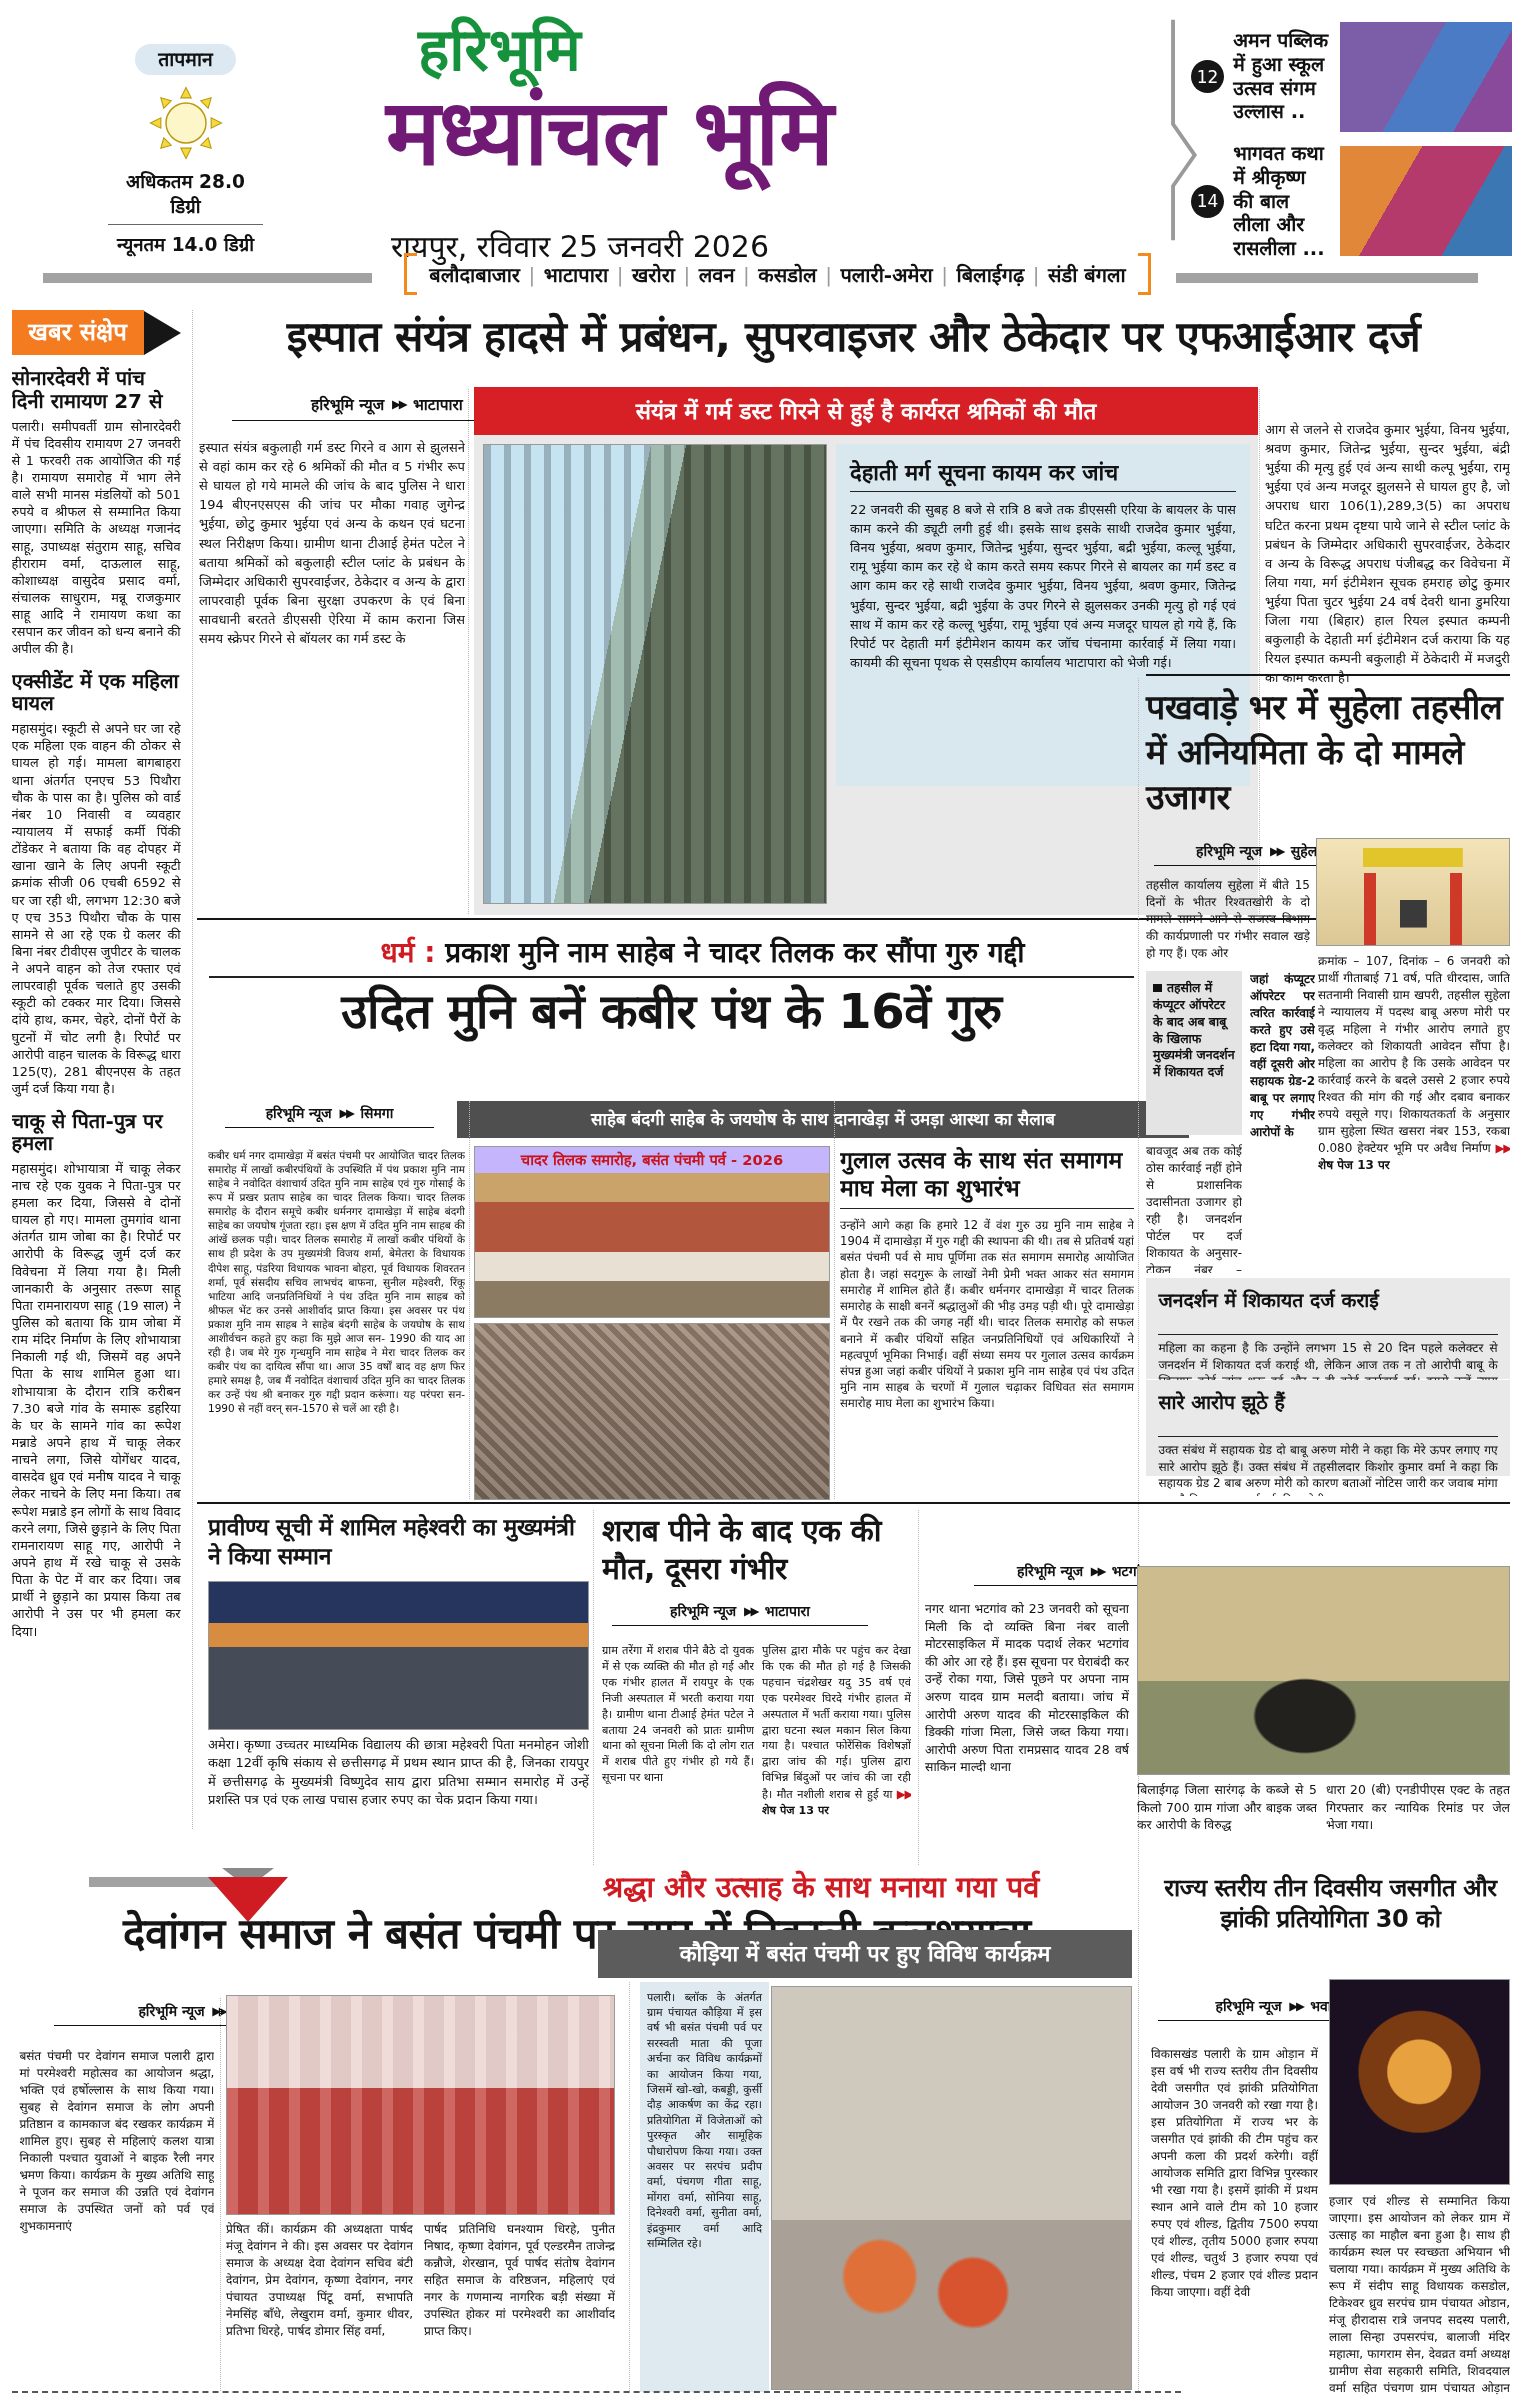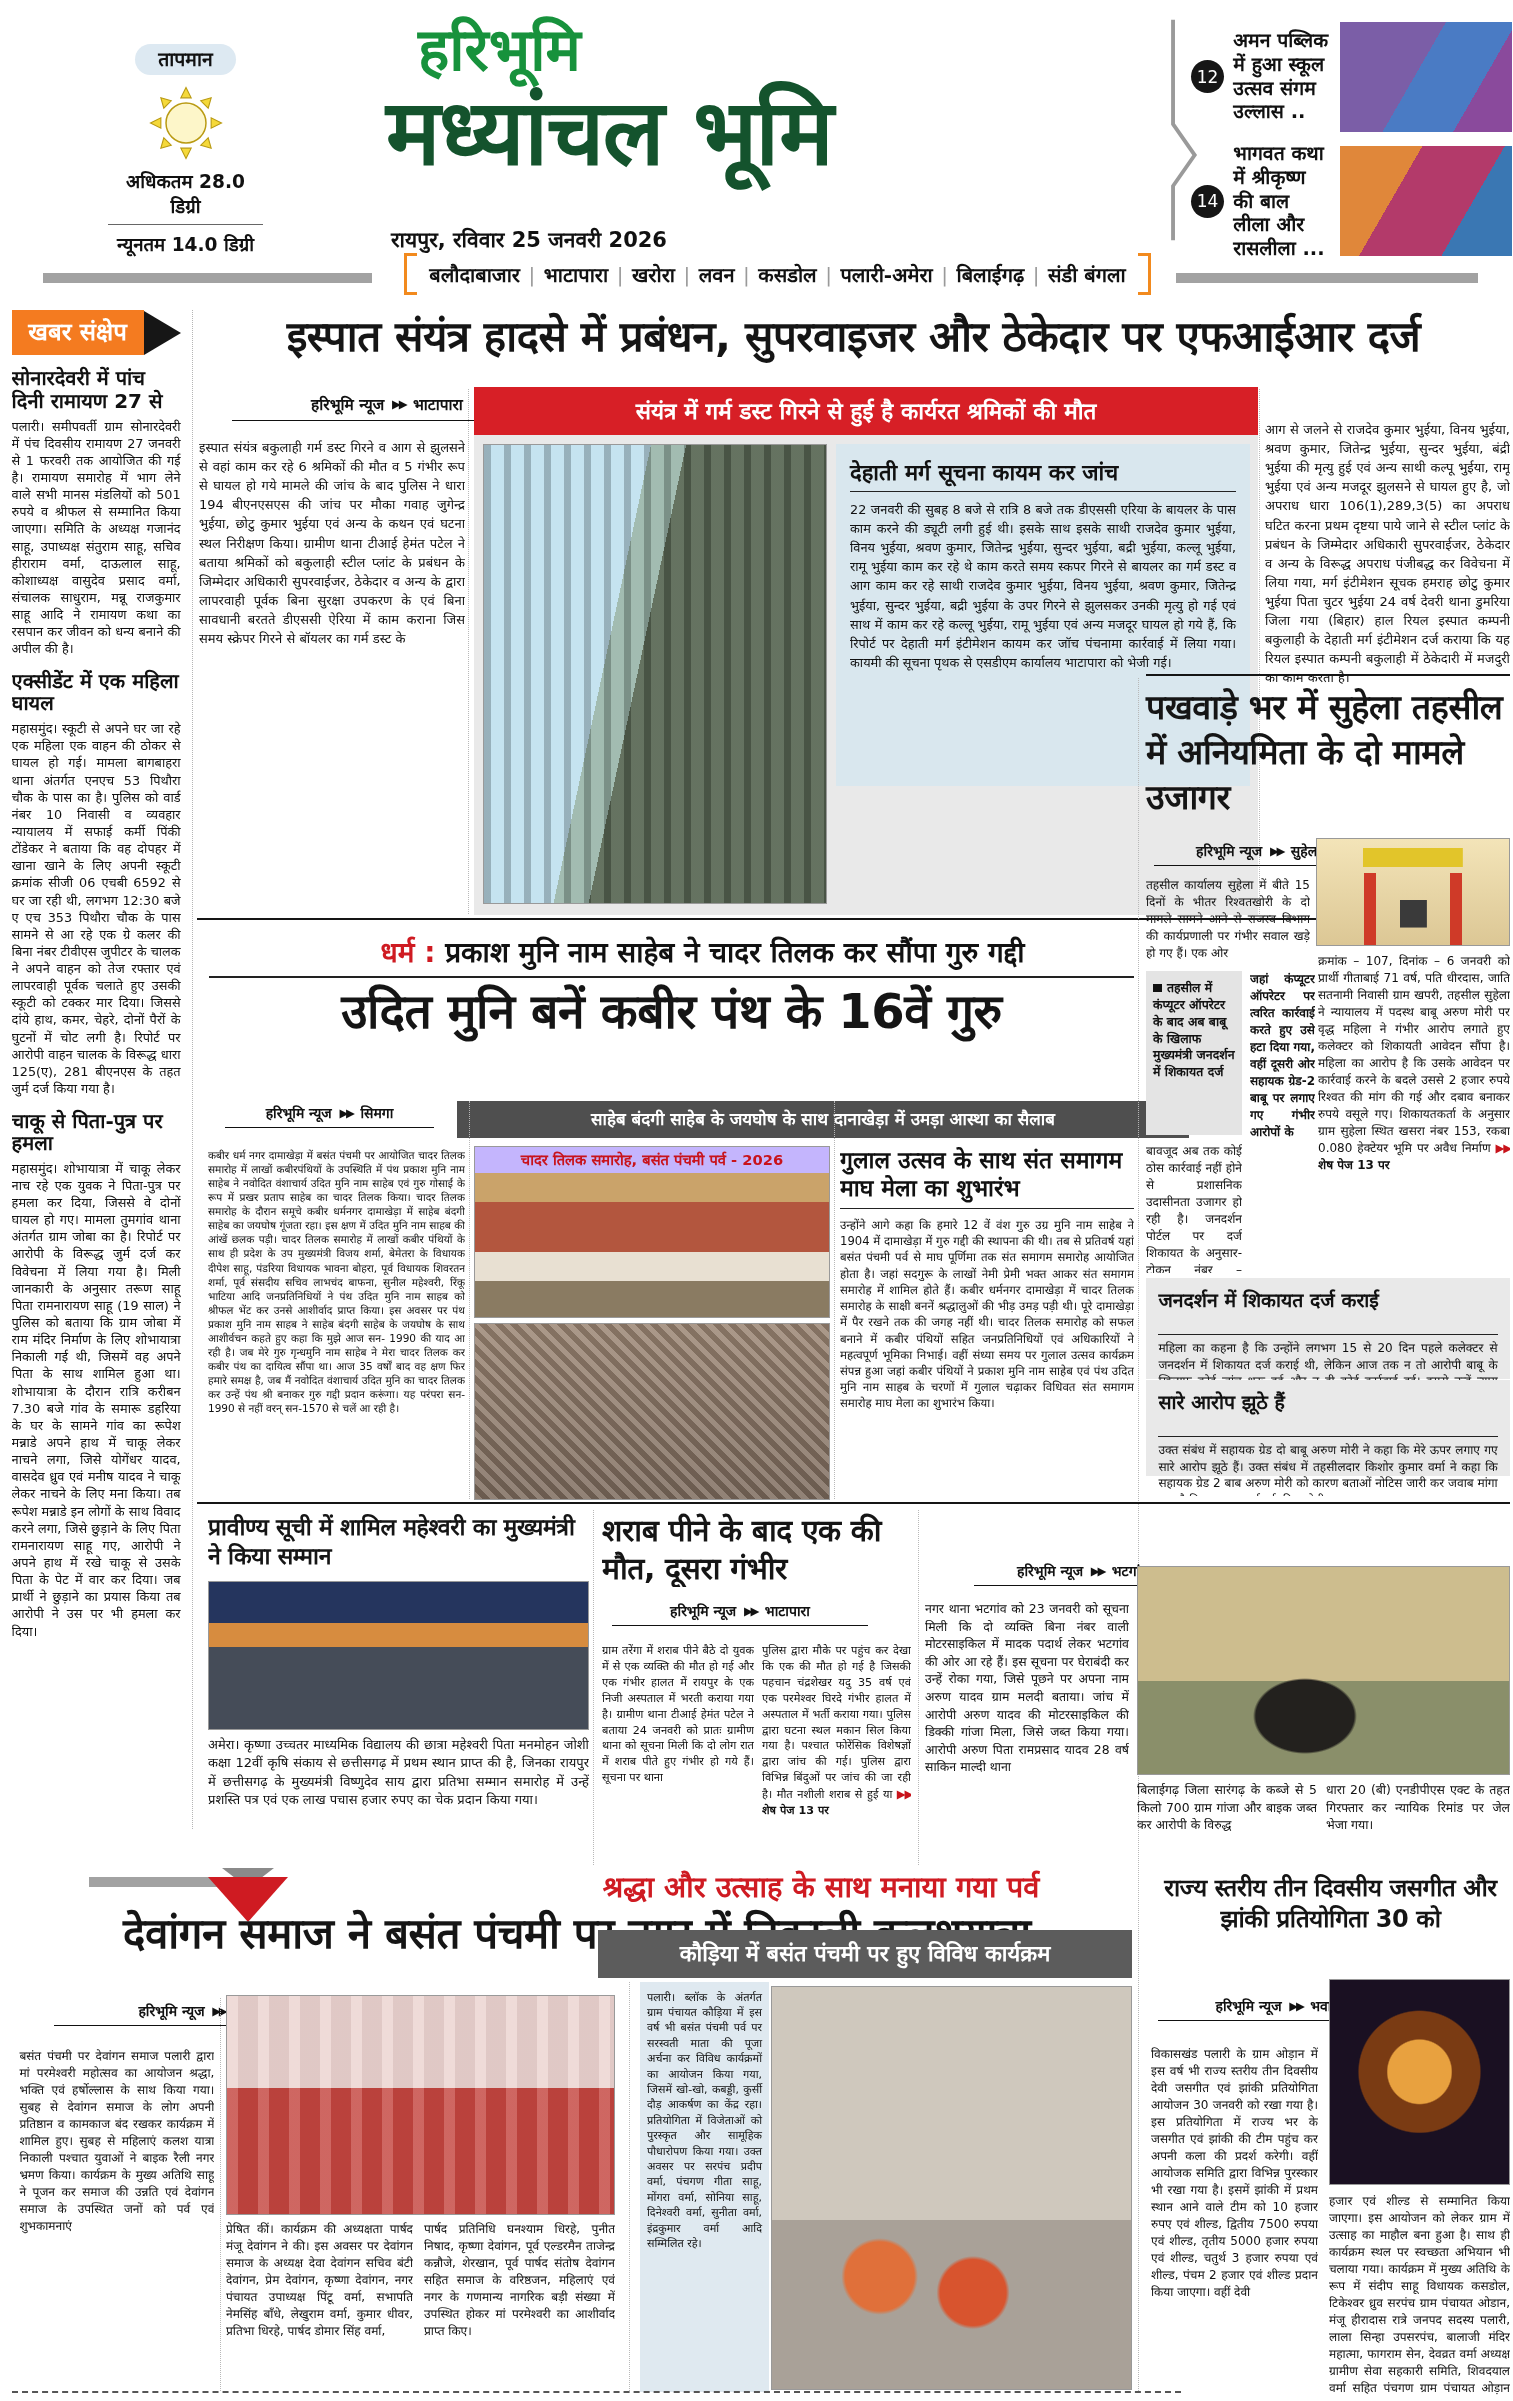--- a/index.html
+++ b/index.html
@@ -107,22 +107,22 @@
           </g>
           <circle cx="50" cy="50" r="27" fill="#fdf6c9" stroke="#b99a12" stroke-width="2"></circle>
         </svg>
       </div>
       <div style="font-size:18.6px;font-weight:bold;padding-bottom:6.2px;border-bottom:1.5px solid #666;">अधिकतम 28.0 डिग्री</div>
       <div style="font-size:18.6px;font-weight:bold;padding-top:6.2px;">न्यूनतम 14.0 डिग्री</div>
     </div>
   </div>
 
   <div class="abs" style="left:418px;top:20px;font-size:59px;font-weight:900;color:#17923c;line-height:1;">हरिभूमि</div>
-  <div class="abs" style="left:386px;top:81px;font-size:91px;font-weight:900;color:#14532d;line-height:1.15;letter-spacing:-1.5px;">मध्यांचल भूमि</div>
-  <div class="abs" style="left:391px;top:225px;font-size:21px;font-weight:bold;text-align:center;">रायपुर, रविवार 25 जनवरी 2026</div>
+  <div class="abs" style="left:386px;top:81px;font-size:91px;font-weight:900;color:#701a75;line-height:1.15;letter-spacing:-1.5px;">मध्यांचल भूमि</div>
+  <div class="abs" style="left:391px;top:225px;font-size:30px;font-weight:normal;text-align:center;">रायपुर, रविवार 25 जनवरी 2026</div>
 
   <div class="abs" style="left:1165px;top:9.3px;width:347px;">
     <svg class="abs" style="left:-3.1px;top:3.1px;" width="36" height="232" viewBox="0 0 46 300">
       <polyline points="14,10 14,145 42,185 14,225 14,295" fill="none" stroke="#9a9a9a" stroke-width="5"></polyline>
     </svg>
     <div class="teaser" style="position:absolute;left:26px;top:12.4px;width:321px;">
       <div class="tnum">12</div>
       <div class="ttxt">अमन पब्लिक में हुआ स्कूल उत्सव संगम उल्लास ..</div>
       <div class="tph ph ph-teaser1"></div>
     </div>

